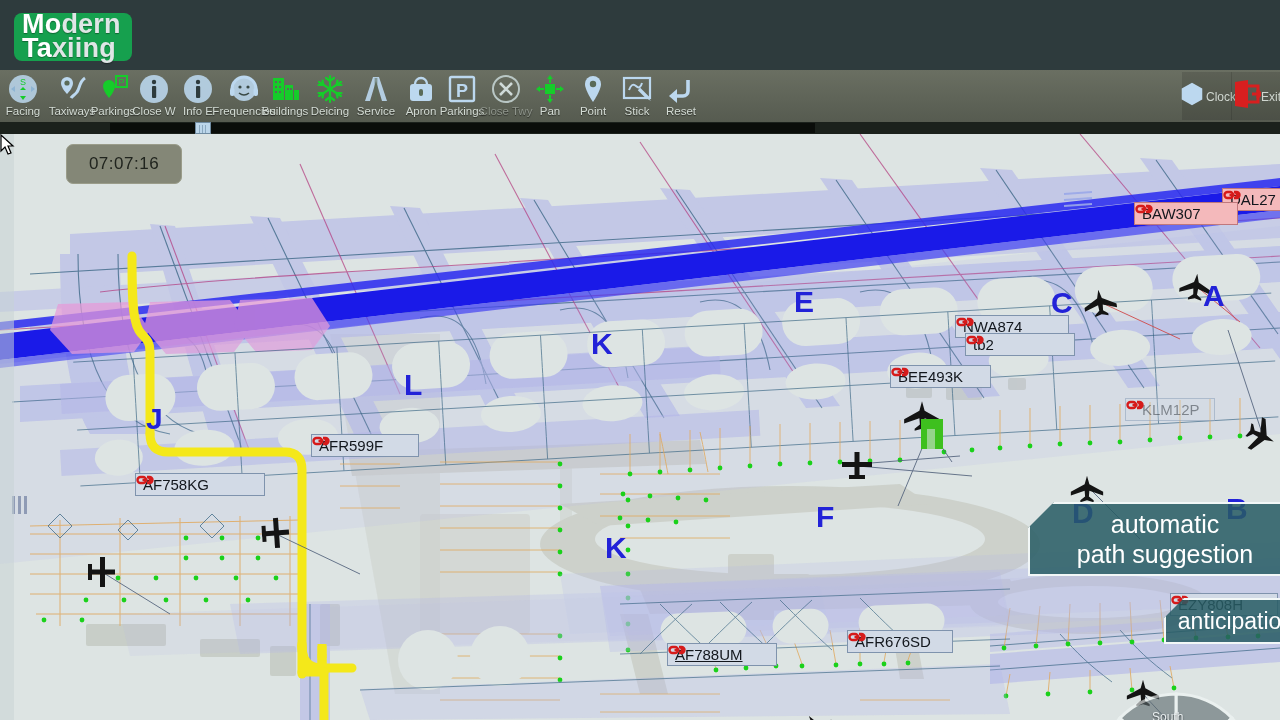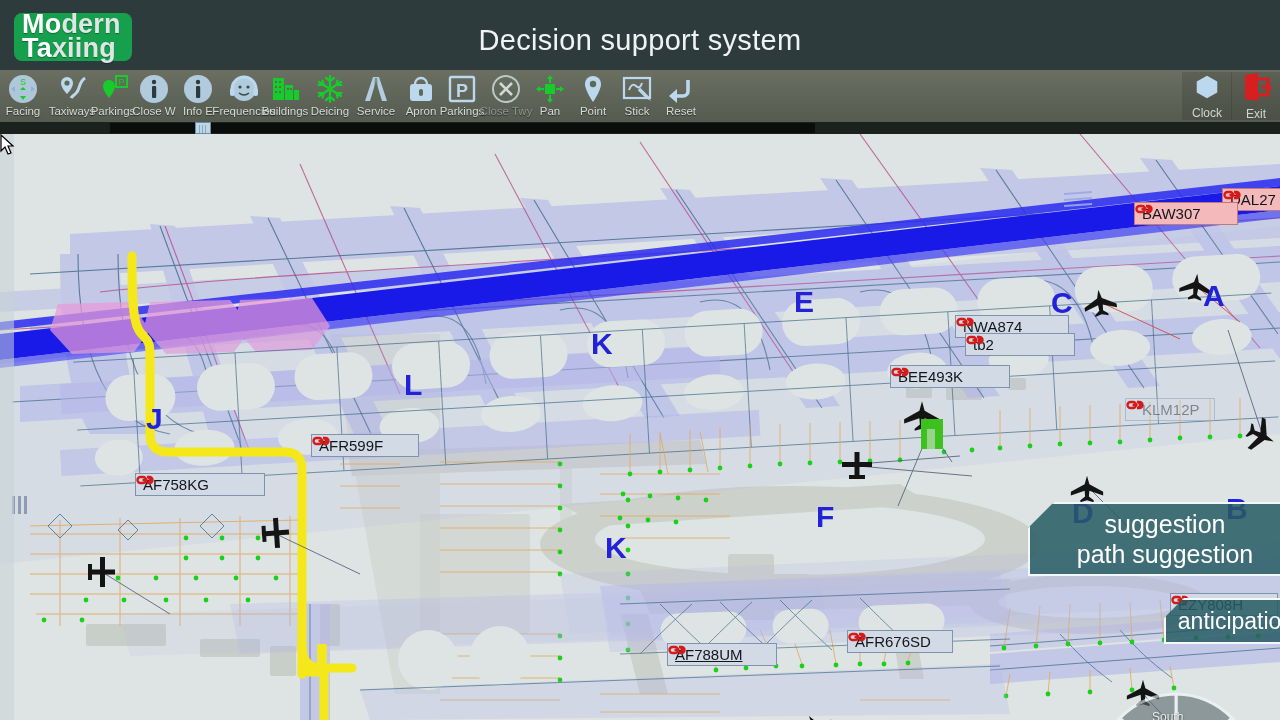--- a/index.html
+++ b/index.html
@@ -13,21 +13,21 @@
   .logo-txt .d{color:#dfe6e6;}
   .app-title{position:absolute;left:0;top:24px;width:1280px;text-align:center;color:#eef3f3;font-size:29px;letter-spacing:.3px;}
 
   
   .toolbar{position:absolute;left:0;top:70px;width:1280px;height:52px;
            background:linear-gradient(180deg,#6a6f62 0%,#5f6458 55%,#565b50 100%);}
   .tbtn{position:absolute;top:70px;height:52px;display:flex;flex-direction:column;align-items:center;justify-content:flex-start;cursor:pointer;}
   .tbtn .ico{height:36px;display:flex;align-items:center;justify-content:center;margin-top:1px;}
   .tbtn .lbl{font-size:11.5px;color:#d3dbd4;line-height:11px;margin-top:-1px;white-space:nowrap;text-shadow:0 1px 1px rgba(0,0,0,.5);}
   .tbtn.dim .lbl{color:#8d938a;}
-  .rbtn{position:absolute;top:72px;width:50px;height:48px;background:rgba(0,0,0,.12);display:flex;flex-direction:column;align-items:center;justify-content:center;cursor:pointer;}
+  .rbtn{position:absolute;top:72px;width:50px;height:48px;background:rgba(0,0,0,.12);display:flex;flex-direction:row;align-items:center;justify-content:center;cursor:pointer;}
   .rbtn .lbl{font-size:12px;color:#cfd6cf;margin-top:1px;}
 
   
   .sbar{position:absolute;left:0;top:122px;width:1280px;height:12px;background:#1b211c;}
   .sbar-track{position:absolute;left:110px;top:123px;width:705px;height:10px;background:#0a0d0a;}
   .sbar-thumb{position:absolute;left:195px;top:122px;width:16px;height:12px;background:#bcd6ea;border:1px solid #6f8ba1;box-sizing:border-box;cursor:pointer;}
   .sbar-thumb i{position:absolute;left:3px;top:2px;width:1px;height:8px;background:#8ba9c0;box-shadow:3px 0 #8ba9c0,6px 0 #8ba9c0;}
 
   
   .map{position:absolute;left:0;top:134px;width:1280px;height:586px;overflow:hidden;background:#dde4e3;}
@@ -63,21 +63,20 @@
 </style>
 </head>
 <body>
 
 <div id="app">
 
   <div class="header">
     <div class="logo"></div>
     <div class="logo-txt"><span>Mo</span><span class="d">dern</span>
 <span>Ta</span><span class="d">xiing</span></div>
-    <div class="app-title">Decision support system</div>
   </div>
 
   <div class="toolbar"></div>
   <div id="tb-items">
       <div class="tbtn" style="left: 2px; width: 42px;">
         <div class="ico">
           <svg width="30" height="30" viewBox="0 0 30 30">
             <circle cx="15" cy="15" r="14" fill="#bcd8ef" opacity=".85"></circle>
       <text x="15" y="11" font-size="9" fill="#16cc2a" text-anchor="middle" font-family="Liberation Sans">S</text>
       <path d="M15 13 l-3 3 h6 z" fill="#16cc2a"></path>
@@ -796,20 +795,23 @@
         <div style="position: absolute; left: 1203px; top: 145px; color: rgb(34, 34, 216); font-size: 30px; font-weight: bold;">A</div>
         <div style="position: absolute; left: 591px; top: 193px; color: rgb(34, 34, 216); font-size: 30px; font-weight: bold;">K</div>
         <div style="position: absolute; left: 404px; top: 234px; color: rgb(34, 34, 216); font-size: 30px; font-weight: bold;">L</div>
         <div style="position: absolute; left: 146px; top: 268px; color: rgb(34, 34, 216); font-size: 30px; font-weight: bold;">J</div>
         <div style="position: absolute; left: 605px; top: 397px; color: rgb(34, 34, 216); font-size: 30px; font-weight: bold;">K</div>
         <div style="position: absolute; left: 816px; top: 366px; color: rgb(34, 34, 216); font-size: 30px; font-weight: bold;">F</div>
         <div style="position: absolute; left: 1072px; top: 362px; color: rgb(34, 34, 216); font-size: 30px; font-weight: bold;">D</div>
         <div style="position: absolute; left: 1226px; top: 358px; color: rgb(34, 34, 216); font-size: 30px; font-weight: bold;">B</div>
       </div>
 
+    <div class="clockbox" style="top:10px;left:66px;">
+      <span>07:07:16</span>
+    </div>
 
     <div id="labels">
         <div class="flabel alert" style="left: 1222px; top: 54px; width: 78px;">
           <span>DAL27</span>
                  <span class="chain">
             <svg width="18" height="12" viewBox="0 0 18 12">
               <g stroke="#d61a1a" stroke-width="2.4" fill="none">
   <path d="M7 3 a3 3 0 0 1 0 6 l-2.5 0 a3 3 0 0 1 0 -6z"></path>
   <path d="M11 3 a3 3 0 0 1 0 6 l2.5 0 a3 3 0 0 0 0 -6z"></path>
   <path d="M6.5 6 h5"></path>
@@ -846,21 +848,21 @@
                  <span class="chain">
             <svg width="18" height="12" viewBox="0 0 18 12">
               <g stroke="#d61a1a" stroke-width="2.4" fill="none">
   <path d="M7 3 a3 3 0 0 1 0 6 l-2.5 0 a3 3 0 0 1 0 -6z"></path>
   <path d="M11 3 a3 3 0 0 1 0 6 l2.5 0 a3 3 0 0 0 0 -6z"></path>
   <path d="M6.5 6 h5"></path>
               </g>
             </svg>
           </span>
         </div>
-        <div class="flabel" style="left: 890px; top: 231px; width: 120px;">
+        <div class="flabel" style="left: 890px; top: 231px; width: 101px;">
           <span>BEE493K</span>
                  <span class="chain">
             <svg width="18" height="12" viewBox="0 0 18 12">
               <g stroke="#d61a1a" stroke-width="2.4" fill="none">
   <path d="M7 3 a3 3 0 0 1 0 6 l-2.5 0 a3 3 0 0 1 0 -6z"></path>
   <path d="M11 3 a3 3 0 0 1 0 6 l2.5 0 a3 3 0 0 0 0 -6z"></path>
   <path d="M6.5 6 h5"></path>
               </g>
             </svg>
           </span>
@@ -934,21 +936,21 @@
   <path d="M11 3 a3 3 0 0 1 0 6 l2.5 0 a3 3 0 0 0 0 -6z"></path>
   <path d="M6.5 6 h5"></path>
               </g>
             </svg>
           </span>
         </div>
       </div>
 
     <div class="callout c1">
       <div>
-        <span>suggestion</span><br>
+        <span>automatic</span><br>
         <span>path suggestion</span>
       </div>
     </div>
     <div class="callout c2">
       <span>anticipation</span>
     </div>
 
     <div class="compass">
       <svg width="164" height="164" viewBox="0 0 164 164">
         <g opacity="0.62">

